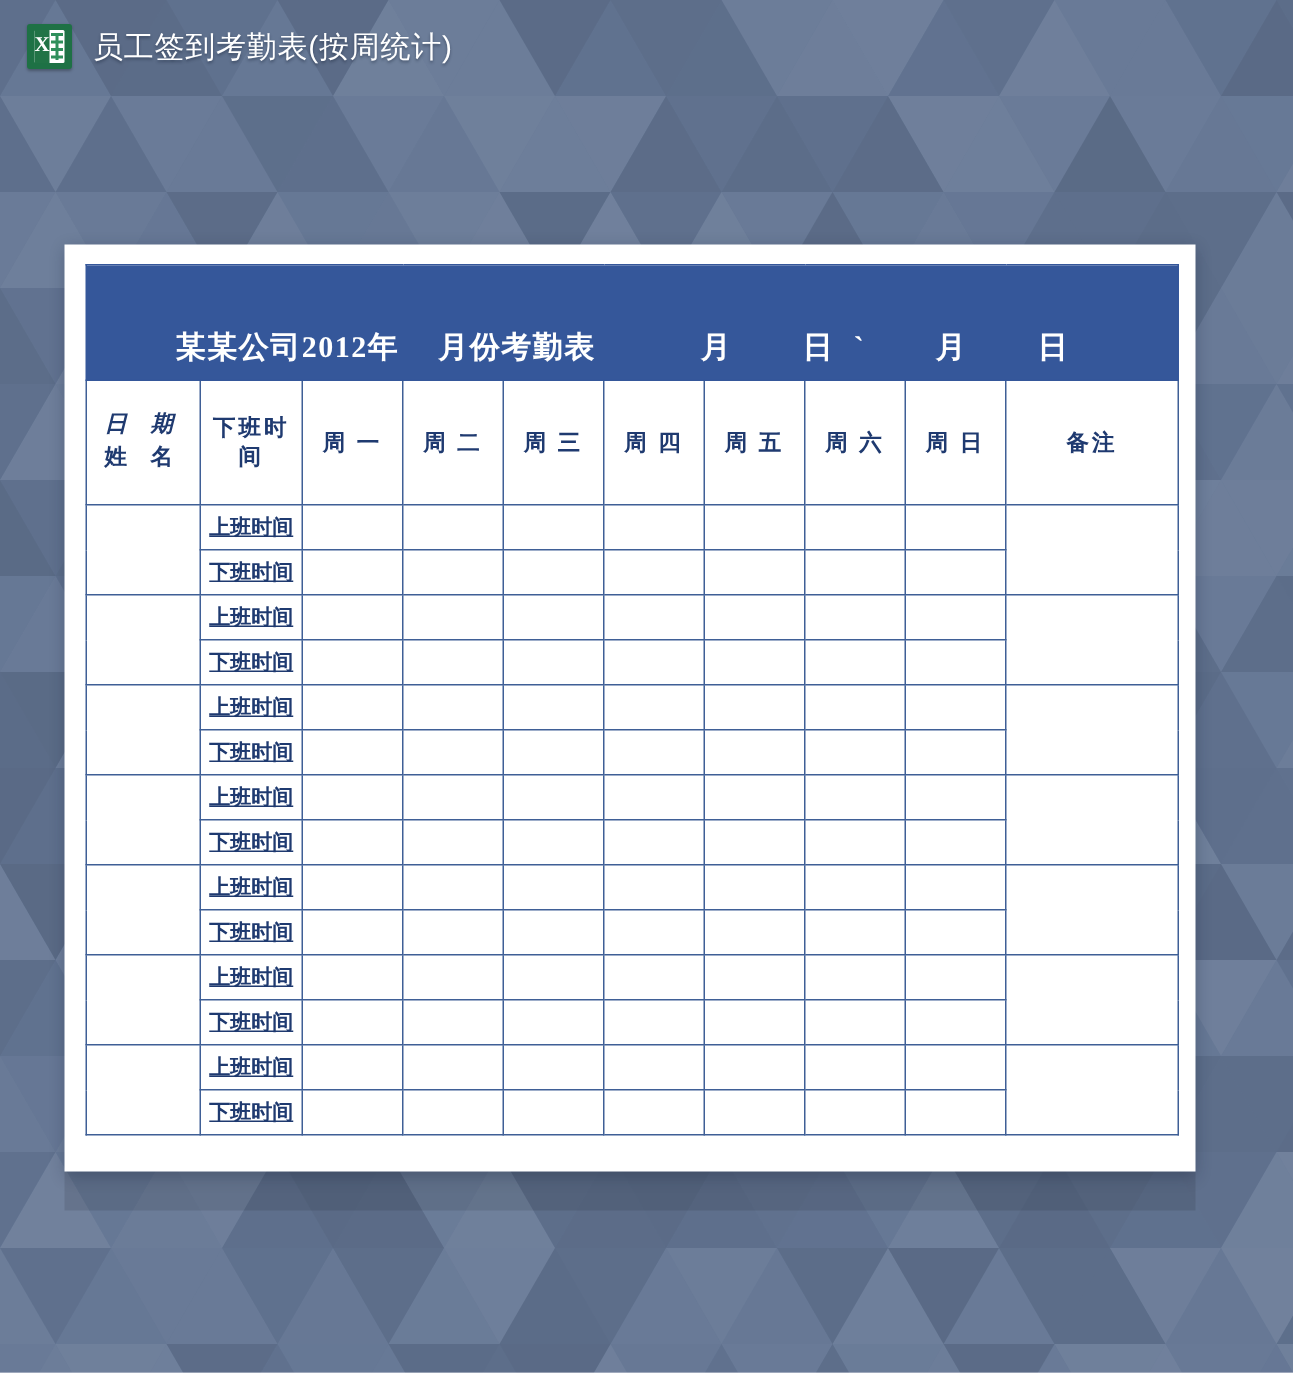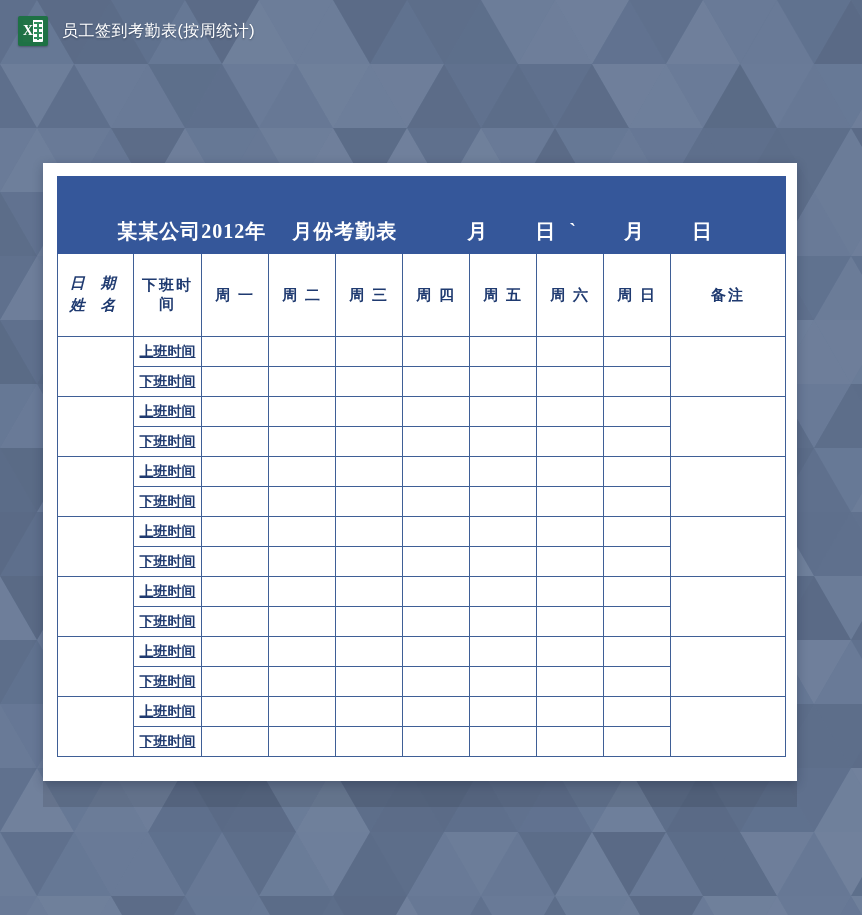--- a/index.html
+++ b/index.html
@@ -78,21 +78,21 @@
   }
   #excel-icon .grid i {
     display: block;
     position: absolute;
     background: #2f8f5b;
   }
 
   #app-title {
     margin-left: 14px;
     color: #ffffff;
-    font-size: 16px;
+    font-size: 20px;
     letter-spacing: .5px;
     text-shadow: 0 1px 2px rgba(20,30,50,.45);
     white-space: nowrap;
   }
 
   
   #doc-card {
     position: absolute;
     left: 43px;
     top: 163px;
@@ -151,21 +151,21 @@
     font-size: 15px;
     letter-spacing: 2px;
   }
   td.corner {
     text-align: left;
     padding-left: 4px;
     line-height: 1.45;
     font-size: 14px;
   }
   td.corner .l1 { display: block; letter-spacing: 6px; font-style: italic; }
-  td.corner .l2 { display: block; letter-spacing: 6px; font-style: italic; }
+  td.corner .l2 { display: block; letter-spacing: 6px; }
 
   
   #sheet tr.body td { height: 30px; font-size: 14px; }
   td.shift { letter-spacing: 0px; font-size: 14px; text-decoration: underline; }
   td.namecell, td.remarkcell, td.blank { background: #ffffff; }
 
   
   col.c-name   { width: 76px; }
   col.c-shift  { width: 68px; }
   col.c-day    { width: 67px; }

